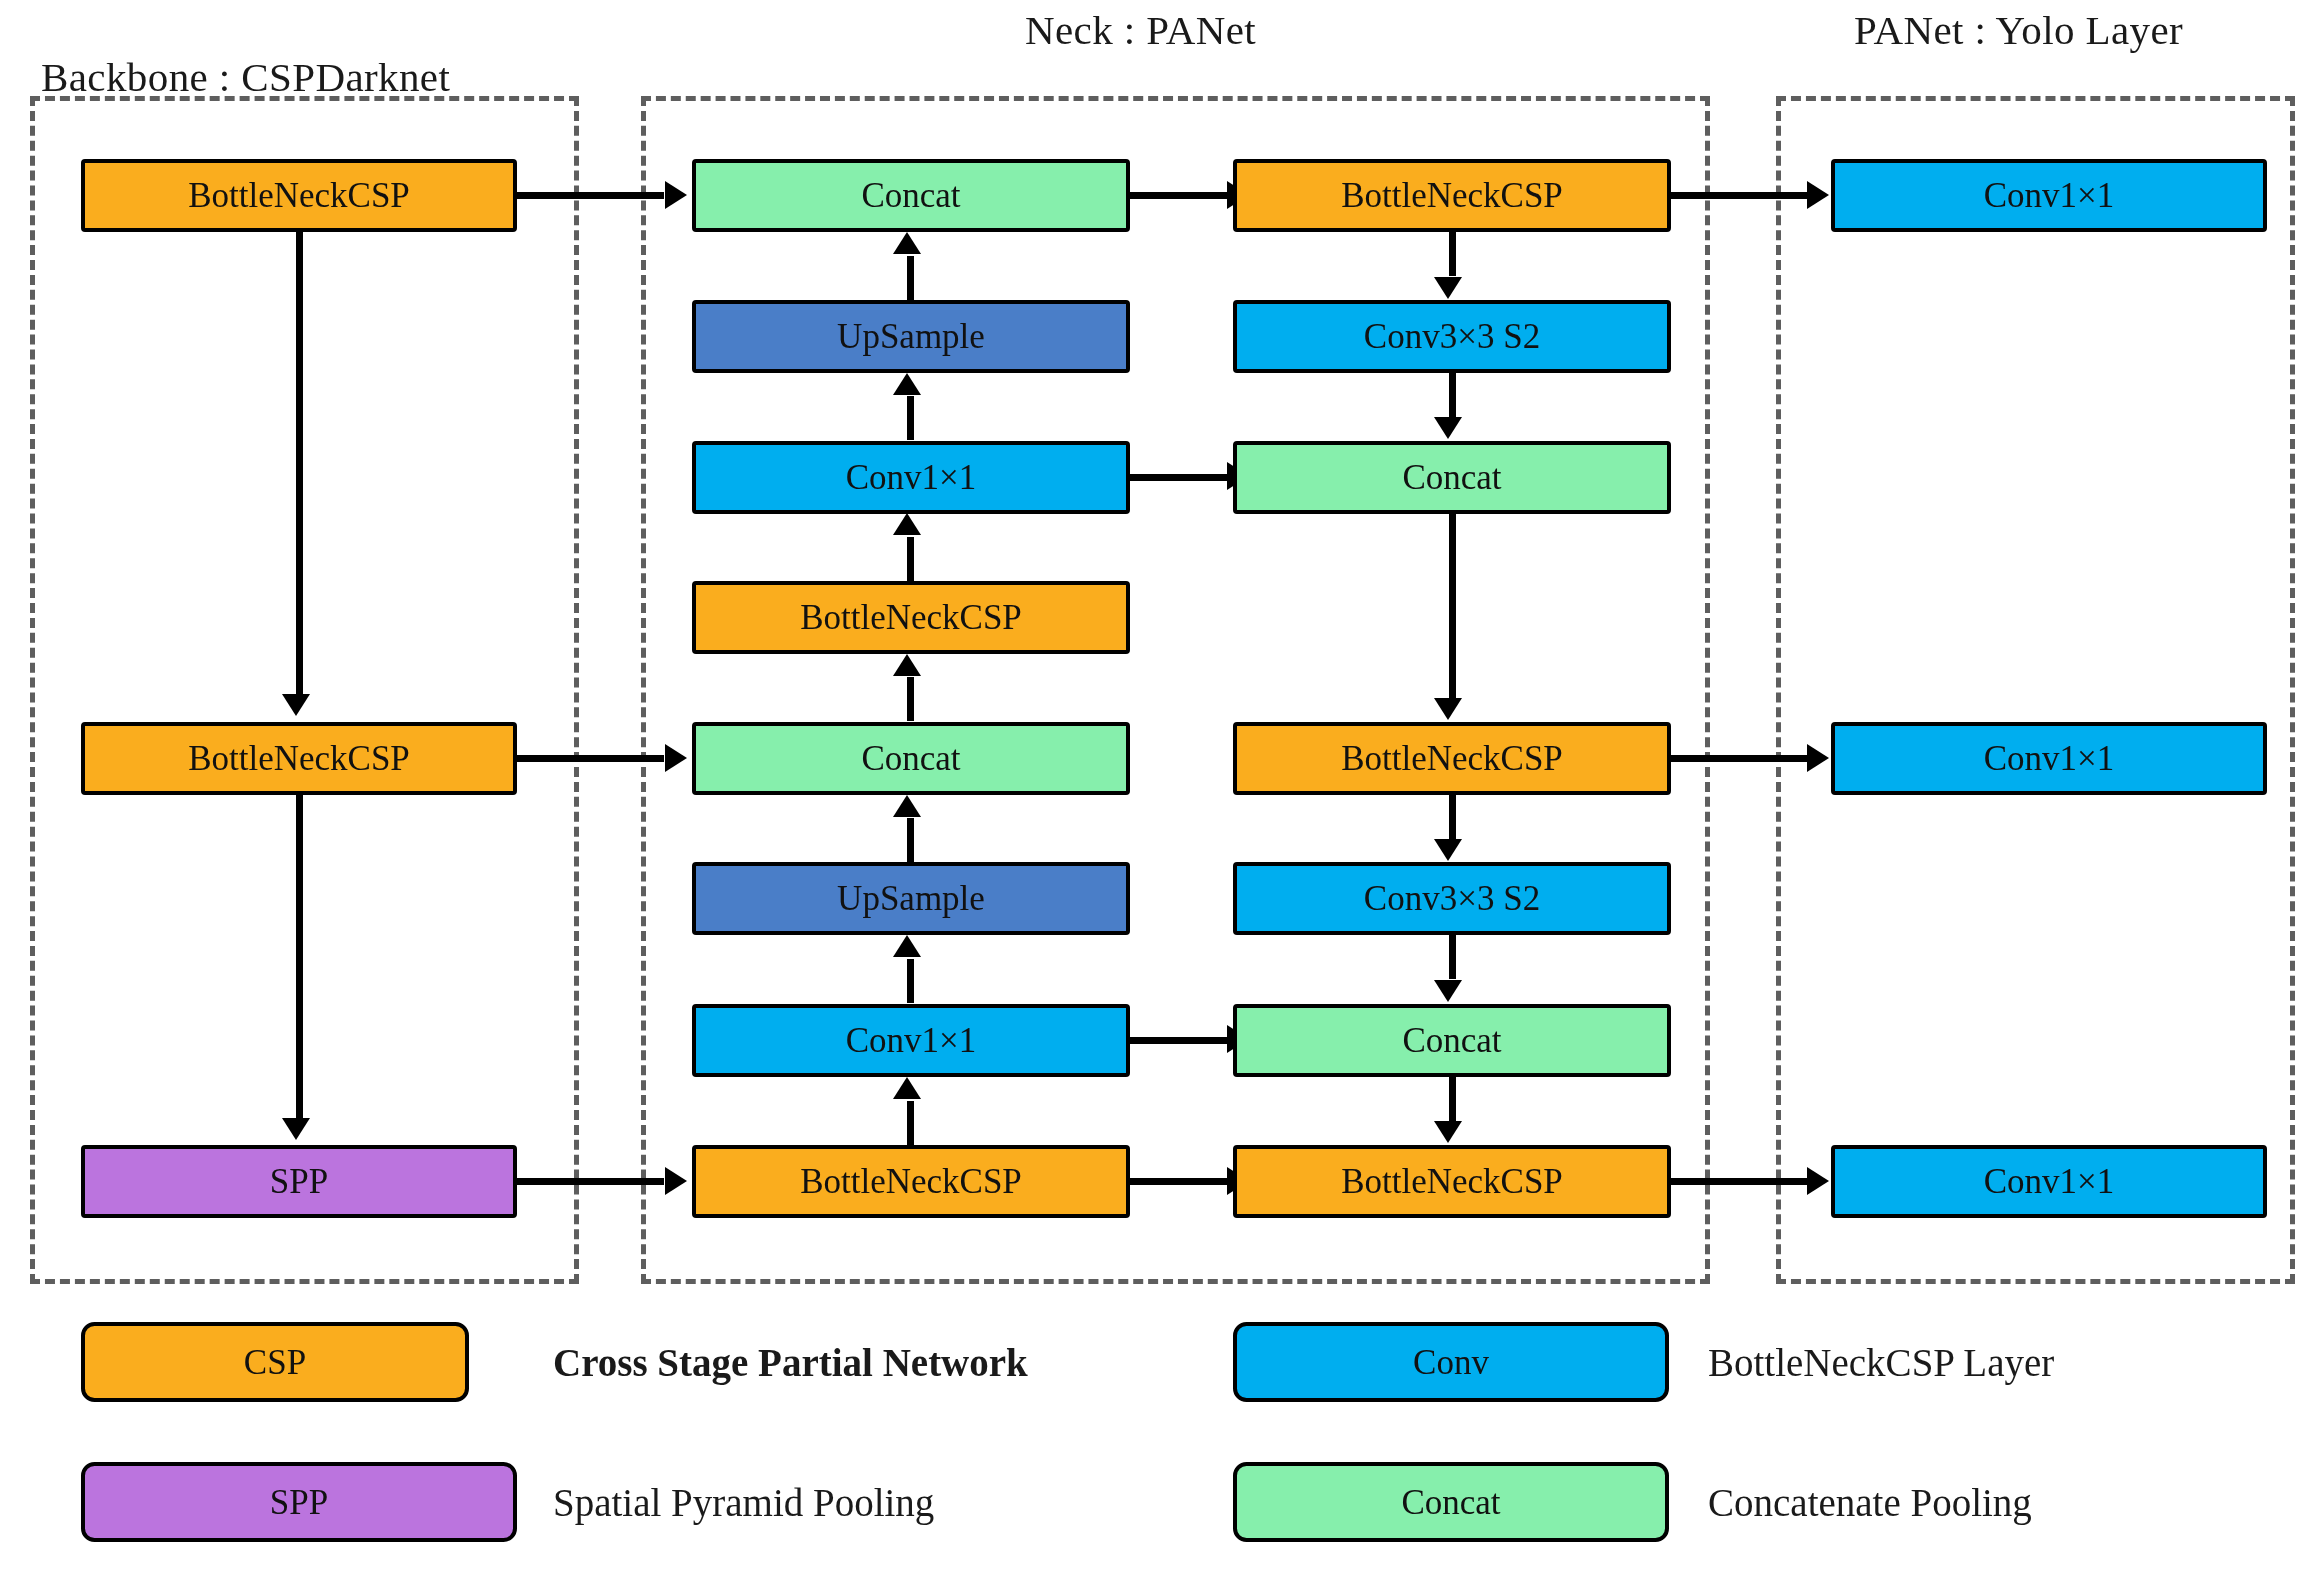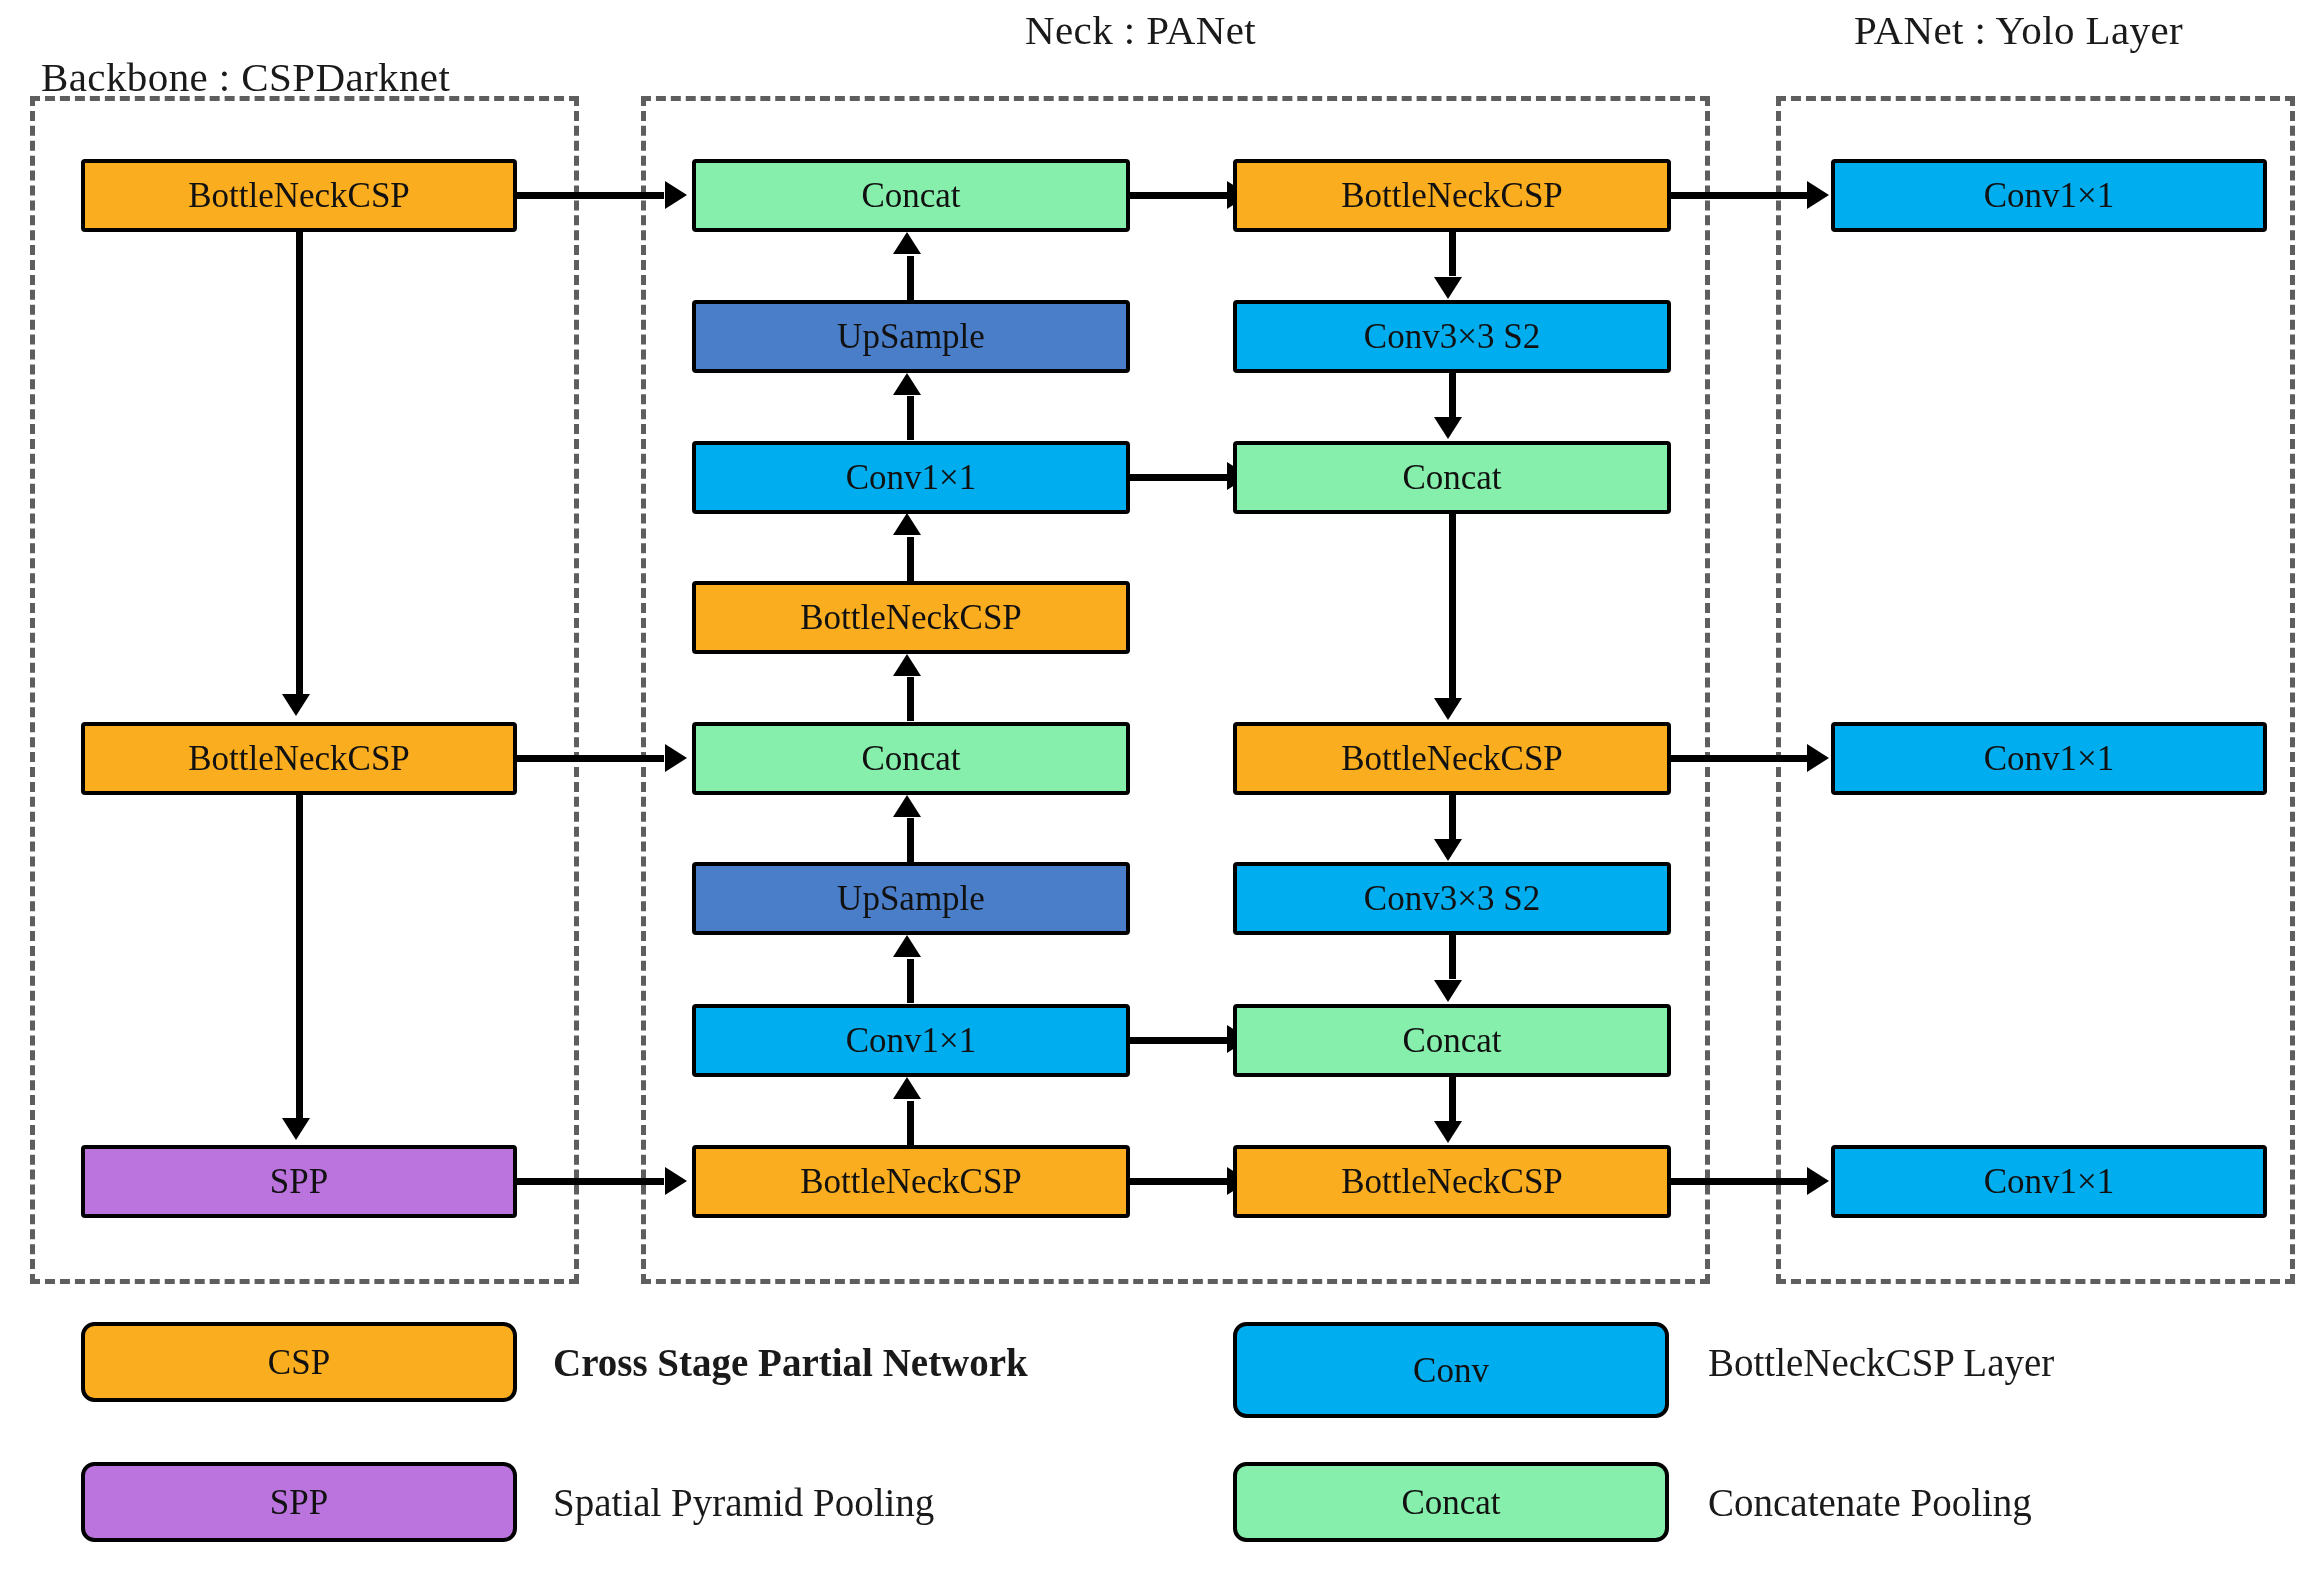--- a/index.html
+++ b/index.html
@@ -173,24 +173,24 @@
 
 <div class="edge edge-h" style="left:1671px;top:192px;width:137px;"></div>
 <div class="arrow arrow-right" style="left:1807px;top:181px;"></div>
 
 <div class="edge edge-h" style="left:1671px;top:755px;width:137px;"></div>
 <div class="arrow arrow-right" style="left:1807px;top:744px;"></div>
 
 <div class="edge edge-h" style="left:1671px;top:1178px;width:137px;"></div>
 <div class="arrow arrow-right" style="left:1807px;top:1167px;"></div>
 
-<div class="legend-chip c-csp" style="left:81px;top:1322px;width:436px;height:80px;text-align:center;">CSP</div>
+<div class="legend-chip c-csp" style="left:81px;top:1322px;width:388px;height:80px;text-align:center;">CSP</div>
 <div class="legend-text" style="left:553px;top:1340px;font-weight:bold;">Cross Stage Partial Network</div>
 
-<div class="legend-chip c-conv" style="left:1233px;top:1322px;width:436px;height:96px;">Conv</div>
+<div class="legend-chip c-conv" style="left:1233px;top:1322px;width:436px;height:80px;">Conv</div>
 <div class="legend-text" style="left:1708px;top:1340px;">BottleNeckCSP Layer</div>
 
 <div class="legend-chip c-spp" style="left:81px;top:1462px;width:436px;height:80px;">SPP</div>
 <div class="legend-text" style="left:553px;top:1480px;">Spatial Pyramid Pooling</div>
 
 <div class="legend-chip c-concat" style="left:1233px;top:1462px;width:436px;height:80px;">Concat</div>
 <div class="legend-text" style="left:1708px;top:1480px;">Concatenate Pooling</div>
 
 
 </body></html>

